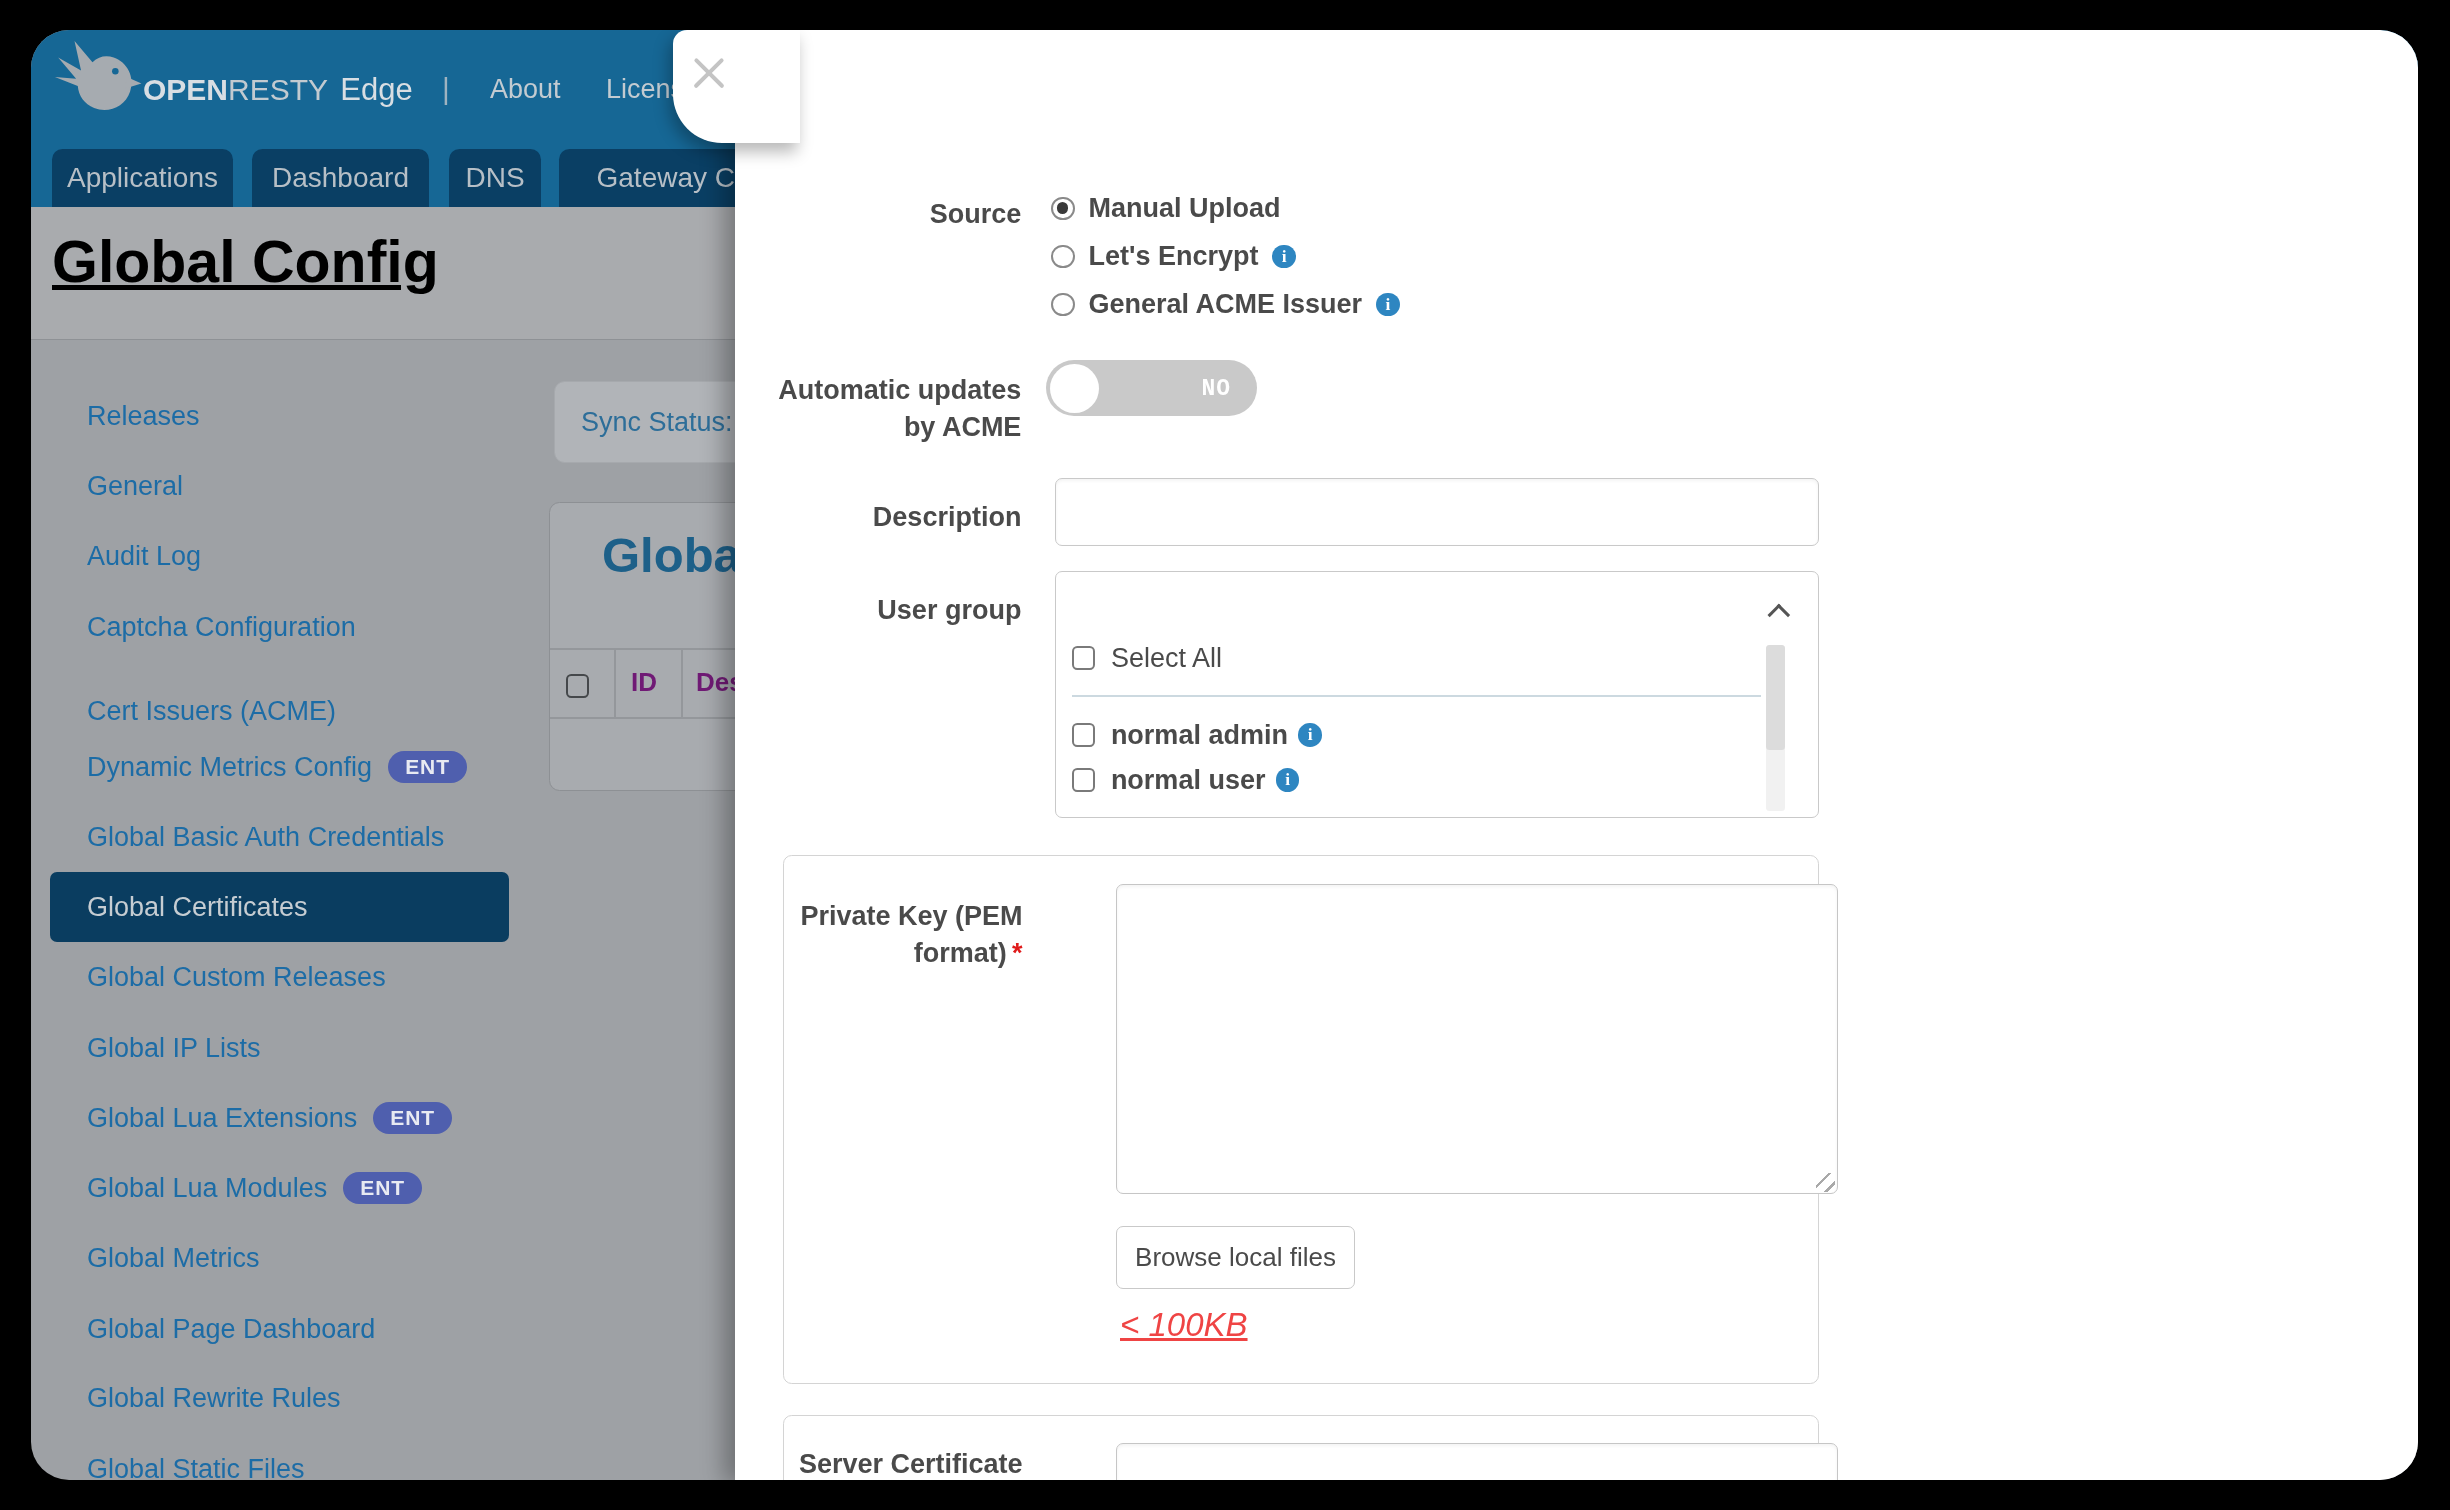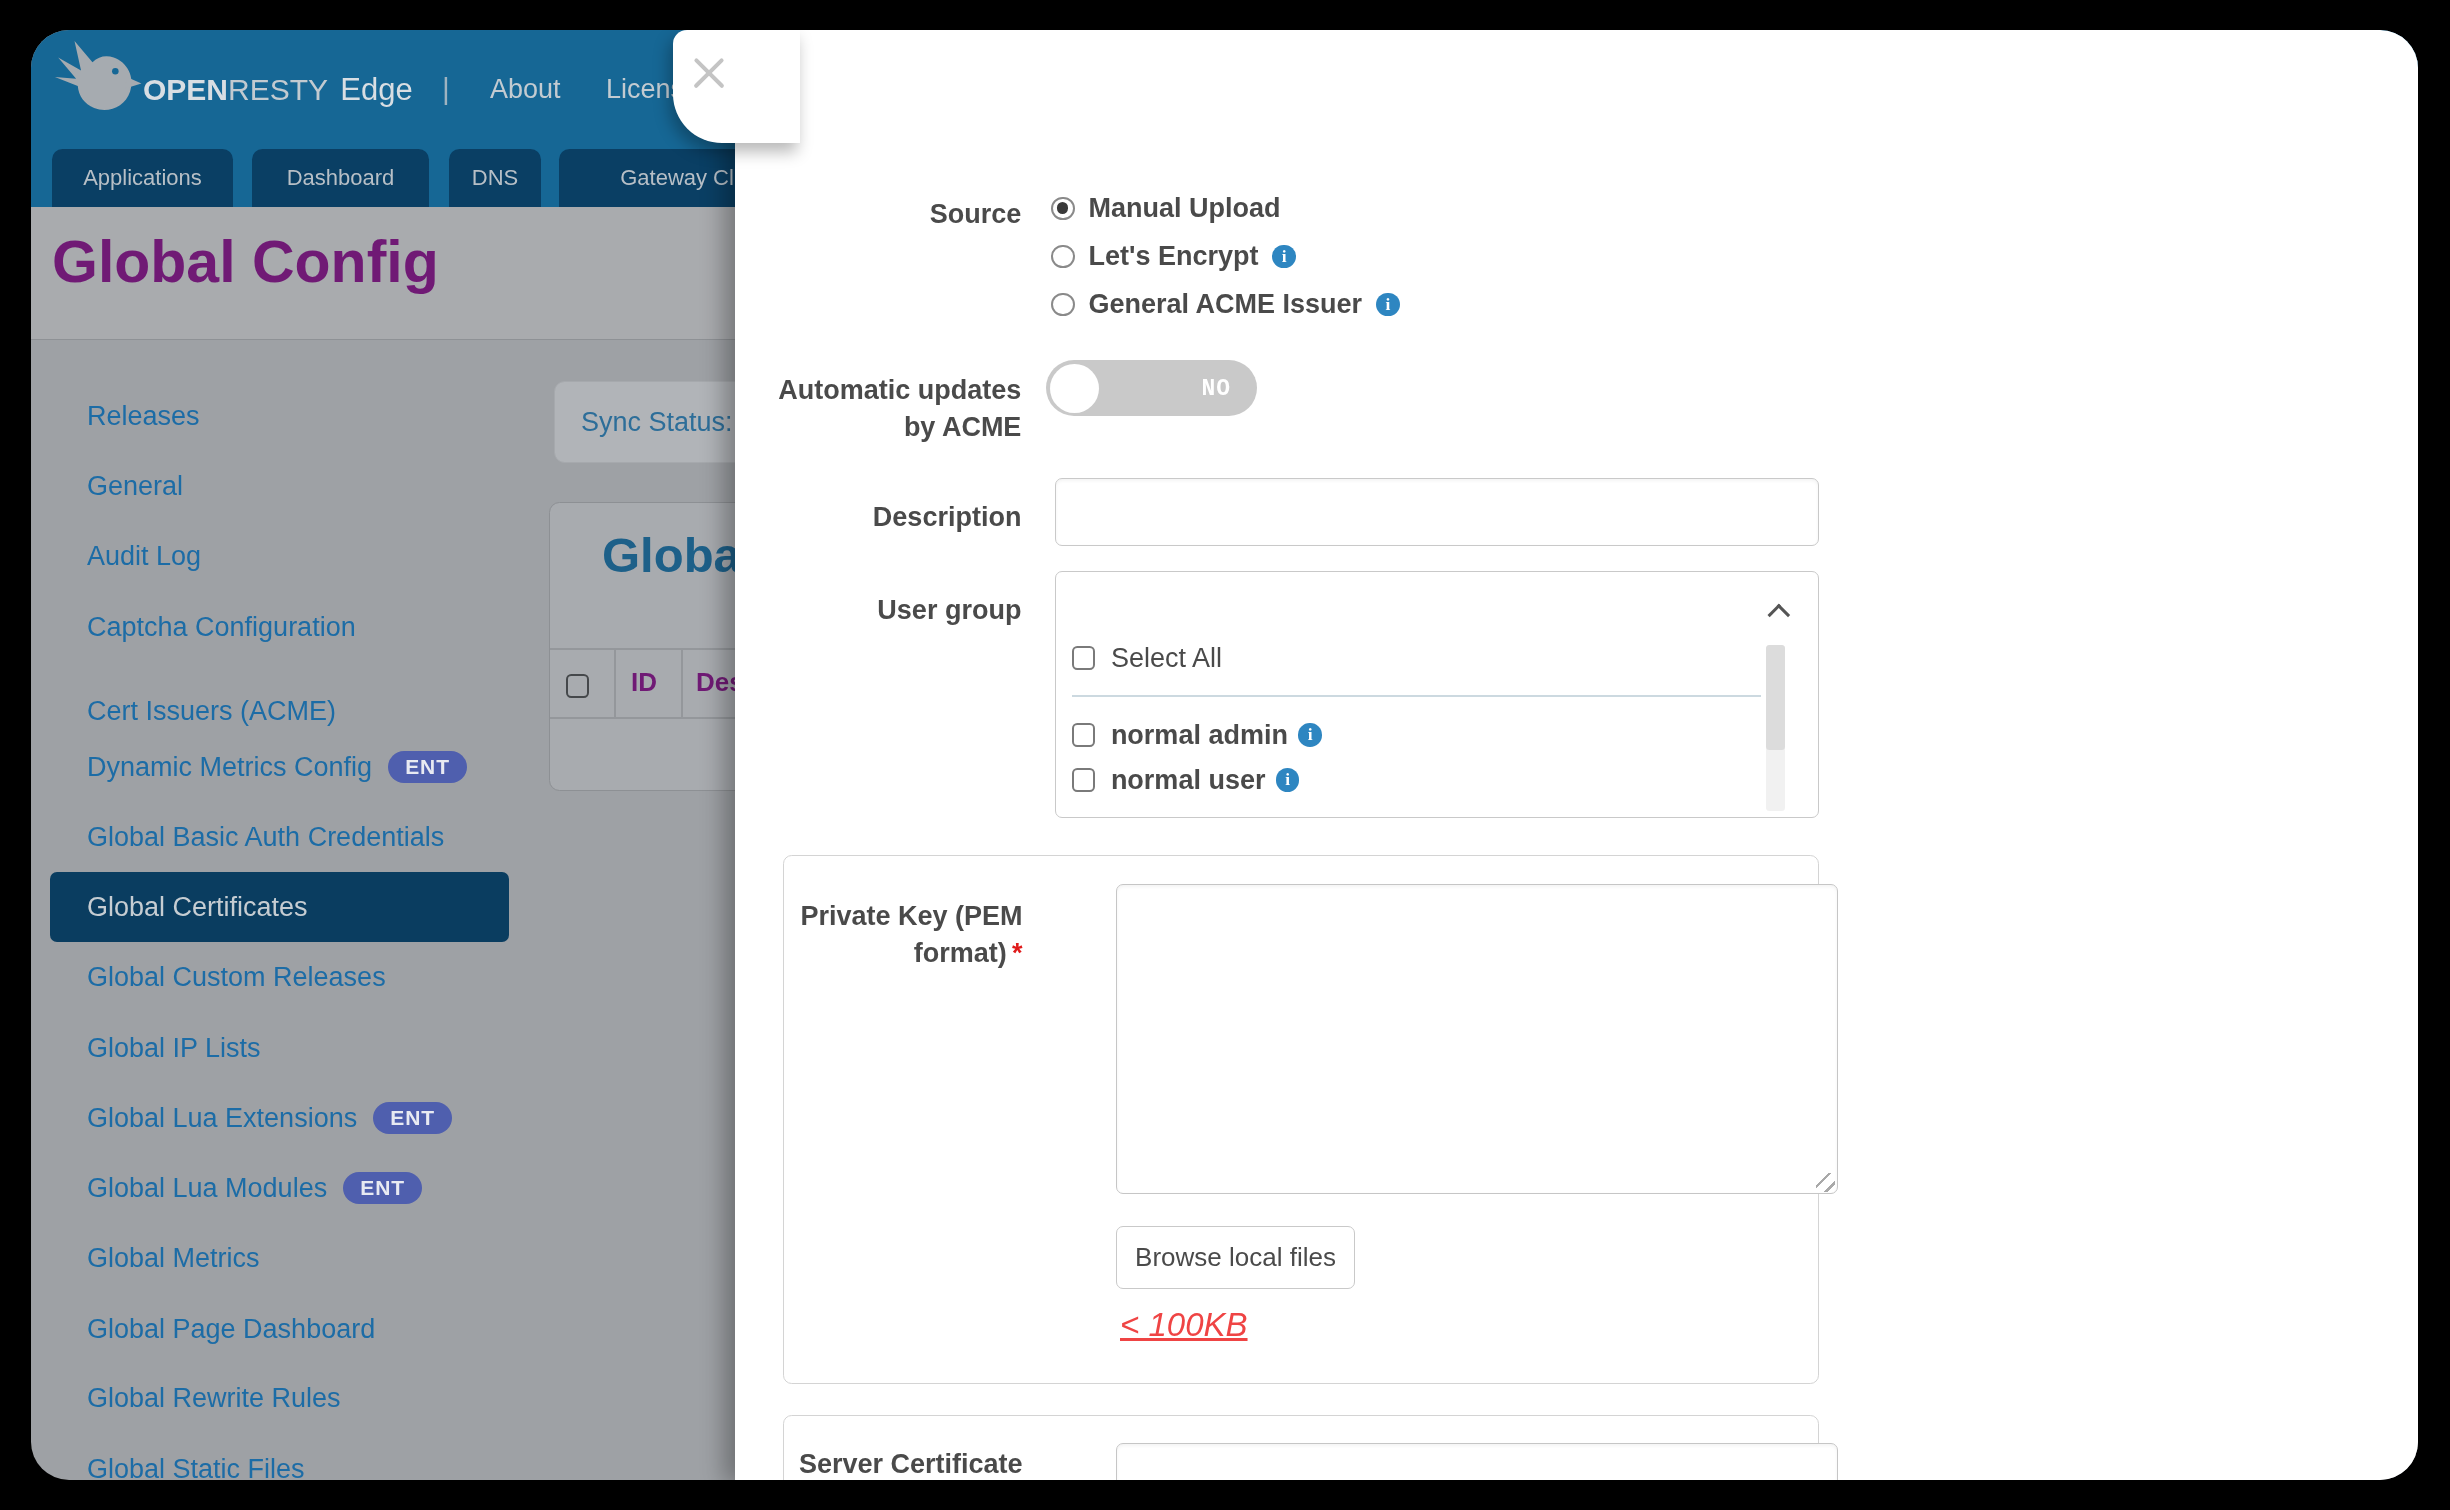--- a/index.html
+++ b/index.html
@@ -10,23 +10,23 @@
 
   
   .hd { position:absolute; left:0; top:0; width:100%; height:177px; background:#166795; }
   .brand-bird { position:absolute; left:19px; top:3.5px; width:98px; height:91px; }
   .brand-text { position:absolute; left:112px; top:42px; font-size:30px; color:#c2cad0; white-space:nowrap; }
   .b-bold { font-weight:bold; color:#d8dee3; }
   .b-prod { color:#d8dee3; font-size:31px; margin-left:12.2px; }
   .hd-div { position:absolute; left:411px; top:42px; font-size:30px; color:#9fb3c0; }
   .nav-link { position:absolute; top:44px; font-size:27px; color:#c3cbd1; white-space:nowrap; cursor:pointer; }
   .tab { position:absolute; top:119px; height:58px; background:#0a3f64; border-radius:10.5px 10.5px 0 0;
-         color:#b7bfc6; font-size:22px; display:flex; align-items:center; justify-content:center; white-space:nowrap; overflow:hidden; }
+         color:#b7bfc6; font-size:28px; display:flex; align-items:center; justify-content:center; white-space:nowrap; overflow:hidden; }
   .title-strip { position:absolute; left:0; top:177px; width:100%; height:133px; background:#a9abae; border-bottom:1.7px solid #8e9195; }
-  .page-title { position:absolute; left:21px; top:21px; font-size:59px; font-weight:bold; color:#701a75; }
+  .page-title { position:absolute; left:21px; top:21px; font-size:59px; font-weight:bold; color:#000000;text-decoration:underline; }
   .sync-box { position:absolute; left:523px; top:351px; width:340px; height:82px; background:#b1b4b8;
               border:1.7px solid #a6a9ad; border-radius:10.5px; display:flex; align-items:center; padding-left:26px; }
   .sync-box span { font-size:27px; color:#2d6e99; }
 
   .panel { position:absolute; left:518px; top:472px; width:1221px; height:289px; background:#a8abaf;
            border:1.7px solid #8d9094; border-radius:10.5px; }
   .panel-title { position:absolute; left:52px; top:24.4px; font-size:49px; font-weight:bold; color:#1d6089; white-space:nowrap; }
   .tbl-line { position:absolute; background:#94979b; }
   .tbl-cb { position:absolute; left:15.7px; top:171px; width:23.5px; height:23.5px; border:2.6px solid #45484b; border-radius:5.2px; background:transparent; }
   .col-h { position:absolute; top:164px; font-size:26px; font-weight:bold; color:#701a75; white-space:nowrap; }

